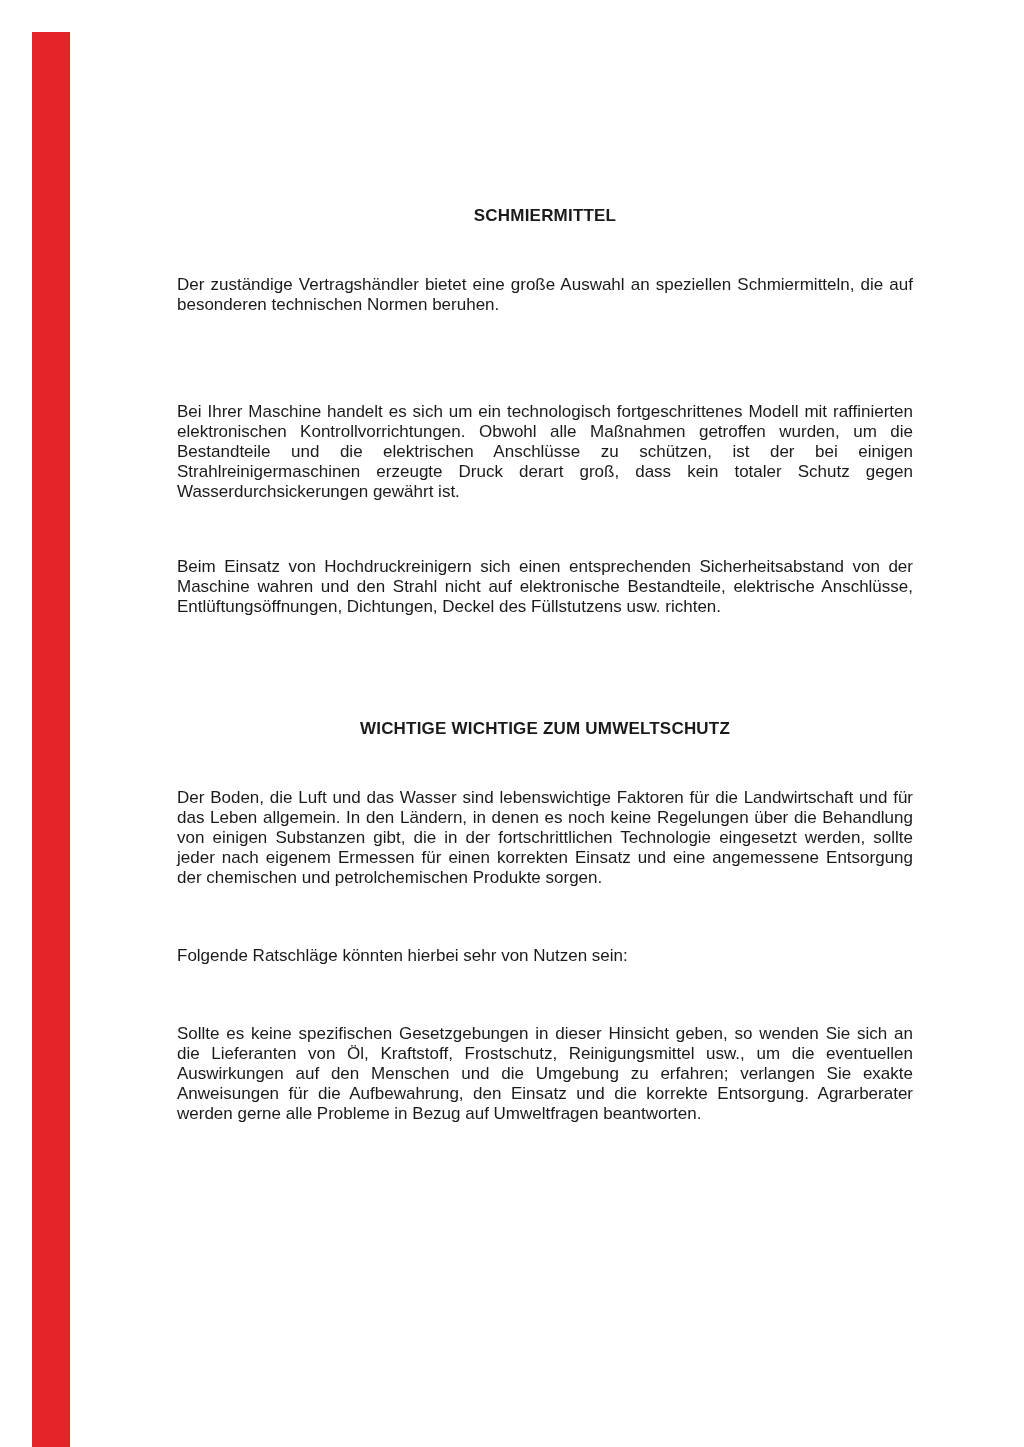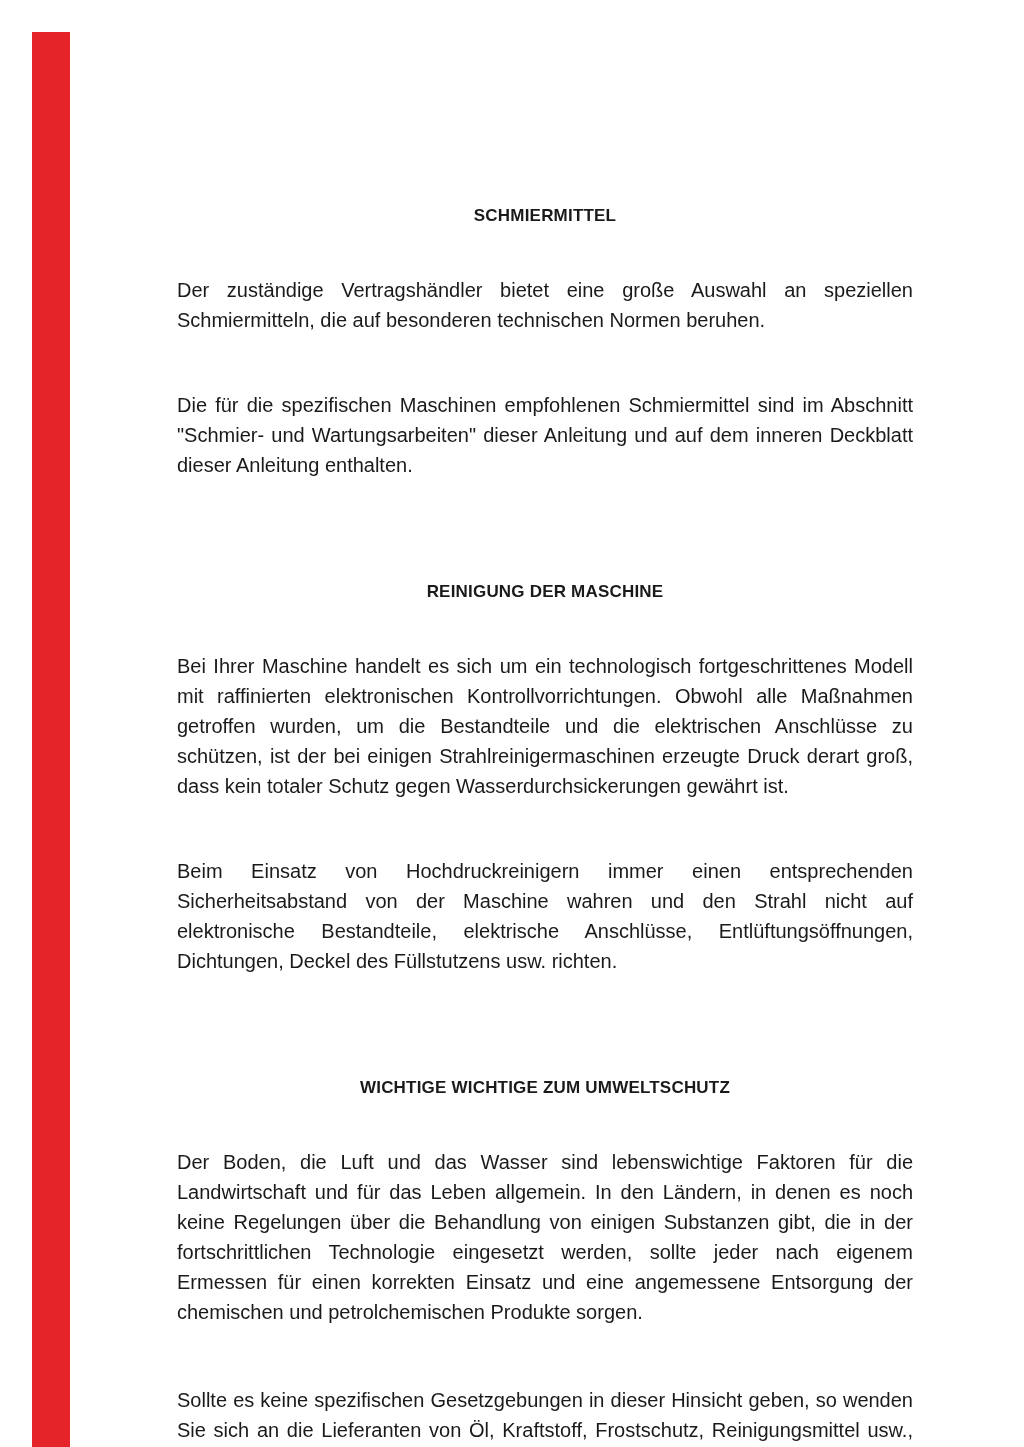--- a/index.html
+++ b/index.html
@@ -35,22 +35,22 @@
       font-weight: bold;
       text-align: center;
       letter-spacing: 0.2px;
       margin: 12px 0 17px 0;
       color: #1a1a1a;
     }
     section:first-child .heading {
       margin-top: 0;
     }
     .para {
-      font-size: 20px;
-      line-height: 30px;
+      font-size: 17px;
+      line-height: 20px;
       text-align: justify;
       margin-bottom: 23px;
       color: #1a1a1a;
     }
     .para.gap-lg {
       margin-bottom: 26px;
     }
     .para.single {
       text-align: left;
     }
@@ -59,29 +59,28 @@
 <body>
 
 <div class="page">
   <div class="red-bar"></div>
 
   <div class="content">
 
     <section>
       <h2 class="heading">SCHMIERMITTEL</h2>
       <p class="para">Der zuständige Vertragshändler bietet eine große Auswahl an speziellen Schmiermitteln, die auf besonderen technischen Normen beruhen.</p>
-      <p class="para gap-lg">Die für die spezifischen Maschinen empfohlenen Schmiermittel sind im Abschnitt "Schmier- und Wartungsarbeiten" dieser Anleitung und auf dem inneren Deckblatt dieser Anleitung enthalten.</p>
     </section>
 
     <section>
-      <h2 class="heading">REINIGUNG DER MASCHINE</h2>
       <p class="para">Bei Ihrer Maschine handelt es sich um ein technologisch fortgeschrittenes Modell mit raffinierten elektronischen Kontrollvorrichtungen. Obwohl alle Maßnahmen getroffen wurden, um die Bestandteile und die elektrischen Anschlüsse zu schützen, ist der bei einigen Strahlreinigermaschinen erzeugte Druck derart groß, dass kein totaler Schutz gegen Wasserdurchsickerungen gewährt ist.</p>
-      <p class="para gap-lg">Beim Einsatz von Hochdruckreinigern immer einen entsprechenden Sicherheitsabstand von der Maschine wahren und den Strahl nicht auf elektronische Bestandteile, elektrische Anschlüsse, Entlüftungsöffnungen, Dichtungen, Deckel des Füllstutzens usw. richten.</p>
+      <p class="para gap-lg">Beim Einsatz von Hochdruckreinigern sich einen entsprechenden Sicherheitsabstand von der Maschine wahren und den Strahl nicht auf elektronische Bestandteile, elektrische Anschlüsse, Entlüftungsöffnungen, Dichtungen, Deckel des Füllstutzens usw. richten.</p>
     </section>
 
     <section>
       <h2 class="heading">WICHTIGE WICHTIGE ZUM UMWELTSCHUTZ</h2>
       <p class="para gap-lg">Der Boden, die Luft und das Wasser sind lebenswichtige Faktoren für die Landwirtschaft und für das Leben allgemein. In den Ländern, in denen es noch keine Regelungen über die Behandlung von einigen Substanzen gibt, die in der fortschrittlichen Technologie eingesetzt werden, sollte jeder nach eigenem Ermessen für einen korrekten Einsatz und eine angemessene Entsorgung der chemischen und petrolchemischen Produkte sorgen.</p>
+      <p class="para gap-lg single">Folgende Ratschläge könnten hierbei sehr von Nutzen sein:</p>
       <p class="para">Sollte es keine spezifischen Gesetzgebungen in dieser Hinsicht geben, so wenden Sie sich an die Lieferanten von Öl, Kraftstoff, Frostschutz, Reinigungsmittel usw., um die eventuellen Auswirkungen auf den Menschen und die Umgebung zu erfahren;  verlangen Sie exakte Anweisungen für die Aufbewahrung, den Einsatz und die korrekte Entsorgung.  Agrarberater werden gerne alle Probleme in Bezug auf Umweltfragen beantworten.</p>
     </section>
 
   </div>
 </div>
 
 </body></html>

